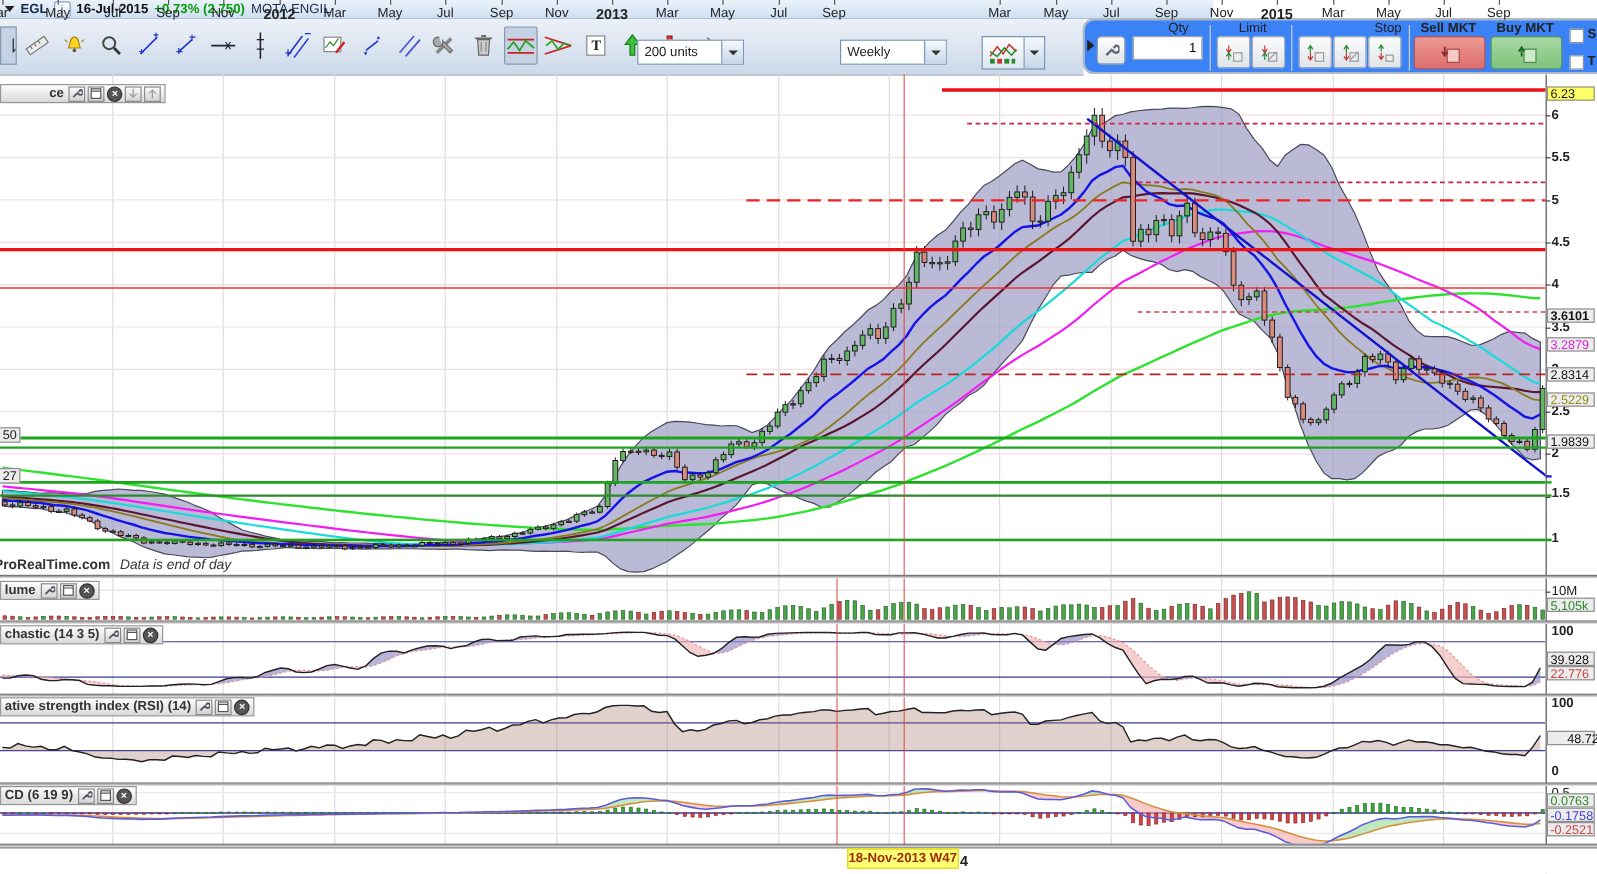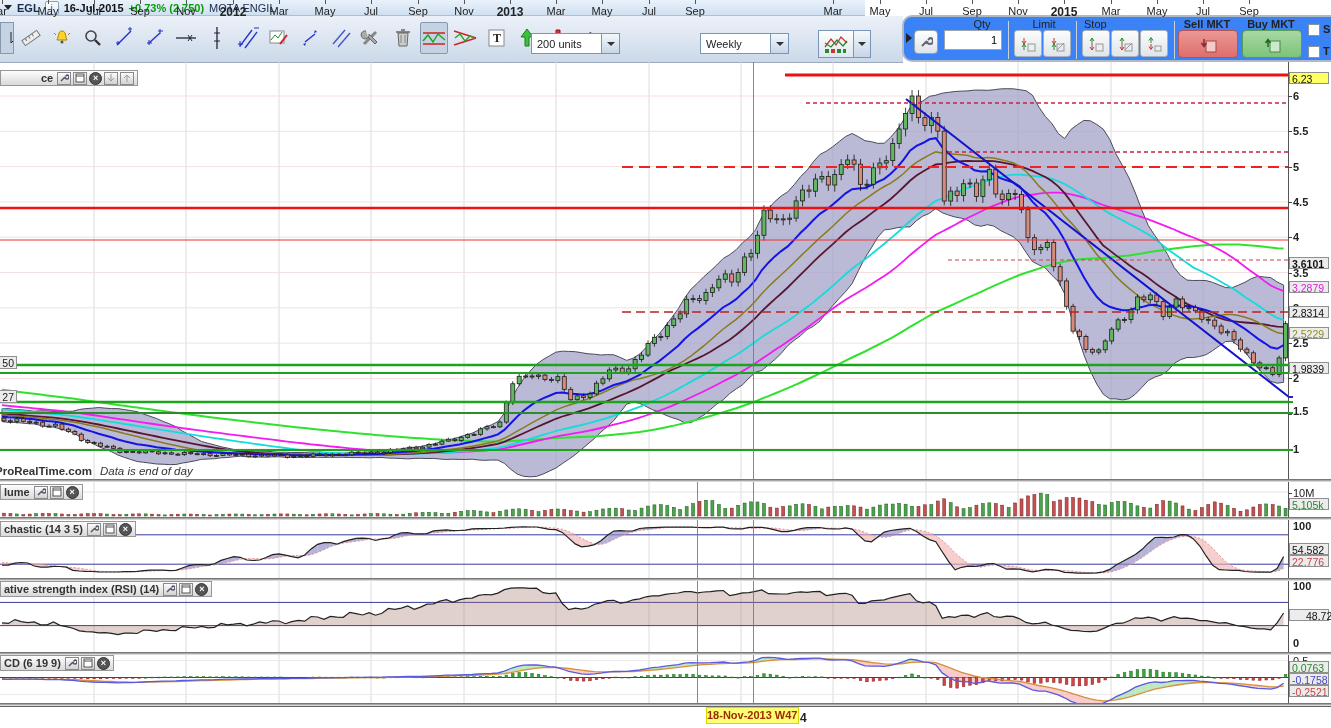--- a/index.html
+++ b/index.html
@@ -1,19 +1,19 @@
 <!DOCTYPE html>
 <html><head>
 <meta charset="utf-8">
 <style>
   html,body{margin:0;padding:0;background:#fff;}
   .app{position:relative;width:1331px;height:728px;overflow:hidden;background:#fff;
        font-family:"Liberation Sans",sans-serif;font-size:11px;color:#222;}
   
-  .topbar{position:absolute;left:0;top:0;width:865px;height:16px;
+  .topbar{position:absolute;left:0;top:0;width:1011px;height:16px;
           background:linear-gradient(#eaf2fb,#cfe0f1);border-bottom:1px solid #aebfd4;
           display:flex;align-items:center;gap:5px;padding-left:4px;box-sizing:border-box;}
   .tb-caret{width:0;height:0;border-left:4px solid transparent;border-right:4px solid transparent;border-top:5px solid #222;}
   .tb-sym{font-weight:bold;color:#1a2a4a;}
   .tb-info{width:12px;height:12px;border:1px solid #8aa0bc;background:linear-gradient(#fff,#dce8f4);
            font-size:9px;text-align:center;line-height:12px;color:#335;border-radius:2px;}
   .tb-date{font-weight:bold;color:#111;}
   .tb-chg{font-weight:bold;color:#0a9b0a;}
   .tb-name{color:#1a2a4a;}
   
@@ -1562,21 +1562,21 @@
       </span>
     <span class="obtn" style="left:139px;">
       <svg width="18" height="18">
           <path d="M6 3 l0 6 M4 6 l2 3 2 -3" stroke="#cc3333" fill="none"></path>
           <path d="M6 15 l0 -6 M4 12 l2 -3 2 3" stroke="#2a8a2a" fill="none"></path>
           <path d="M9 15 L16 8" stroke="#999"></path>
           <rect x="9" y="9" width="7" height="7" fill="none" stroke="#999"></rect>
         </svg>
       </span>
     <span class="t-sep" style="left:172px;"></span>
-    <span class="hdr" style="left:180px;width:84px;text-align:left;">Stop</span>
+    <span class="hdr" style="left:180px;width:84px;text-align:right;">Stop</span>
     <span class="obtn" style="left:178px;">
       <svg width="18" height="18">
           <path d="M5 9 l0 -6 M3 6 l2 -3 2 3" stroke="#2a8a2a" fill="none"></path>
           <path d="M5 9 l0 6 M3 12 l2 3 2 -3" stroke="#cc3333" fill="none"></path>
           <rect x="9" y="9" width="7" height="7" fill="#eee" stroke="#999"></rect>
         </svg>
       </span>
     <span class="obtn" style="left:207px;">
       <svg width="18" height="18">
           <path d="M6 9 l0 -6 M4 6 l2 -3 2 3" stroke="#2a8a2a" fill="none"></path>
@@ -1750,21 +1750,21 @@
     <div class="lvl-tick" style="top: 364px; background: rgb(28, 165, 28);"></div>
     <div class="lvl-tick" style="top: 372px; background: rgb(28, 165, 28);"></div>
     <div class="lvl-tick" style="top: 401px; background: rgb(28, 165, 28);"></div>
     <div class="lvl-tick" style="top: 412px; background: rgb(28, 165, 28);"></div>
     <div class="lvl-tick" style="top: 449px; background: rgb(28, 165, 28);"></div>
     <div class="lvl-tick" style="top: 396px; background: rgb(34, 34, 204);"></div>
     <div class="tick-l" style="top: 487px; font-weight: normal;">10M</div>
     <div class="tickmark" style="top: 493px;"></div>
     <div class="vbox" style="top: 498px; color: rgb(42, 138, 42);">5,105k</div>
     <div class="tick-l" style="top: 520px;">100</div>
-    <div class="vbox" style="top: 543px; color: rgb(17, 17, 17);">54.582</div>
+    <div class="vbox" style="top: 543px; color: rgb(17, 17, 17);">39.928</div>
     <div class="vbox" style="top: 555px; color: rgb(204, 68, 68);">22.776</div>
     <div class="tick-l" style="top: 580px;">100</div>
     <div class="tick-l" style="top: 637px;">0</div>
     <div class="vbox" style="top: 609px; color: rgb(17, 17, 17); padding-left: 16px;">48.726</div>
     <div class="tick-l" style="top: 655px; font-weight: normal;">0.5</div>
     <div class="vbox" style="top: 661px; color: rgb(42, 138, 42);">0.0763</div>
     <div class="vbox" style="top: 673px; color: rgb(68, 68, 204);">-0.1758</div>
     <div class="vbox" style="top: 685px; color: rgb(204, 68, 68);">-0.2521</div>
     <div class="lbox" style="left: -13px; top: 356px;">50</div>
     <div class="lbox" style="left: -13px; top: 390px;">27</div>

